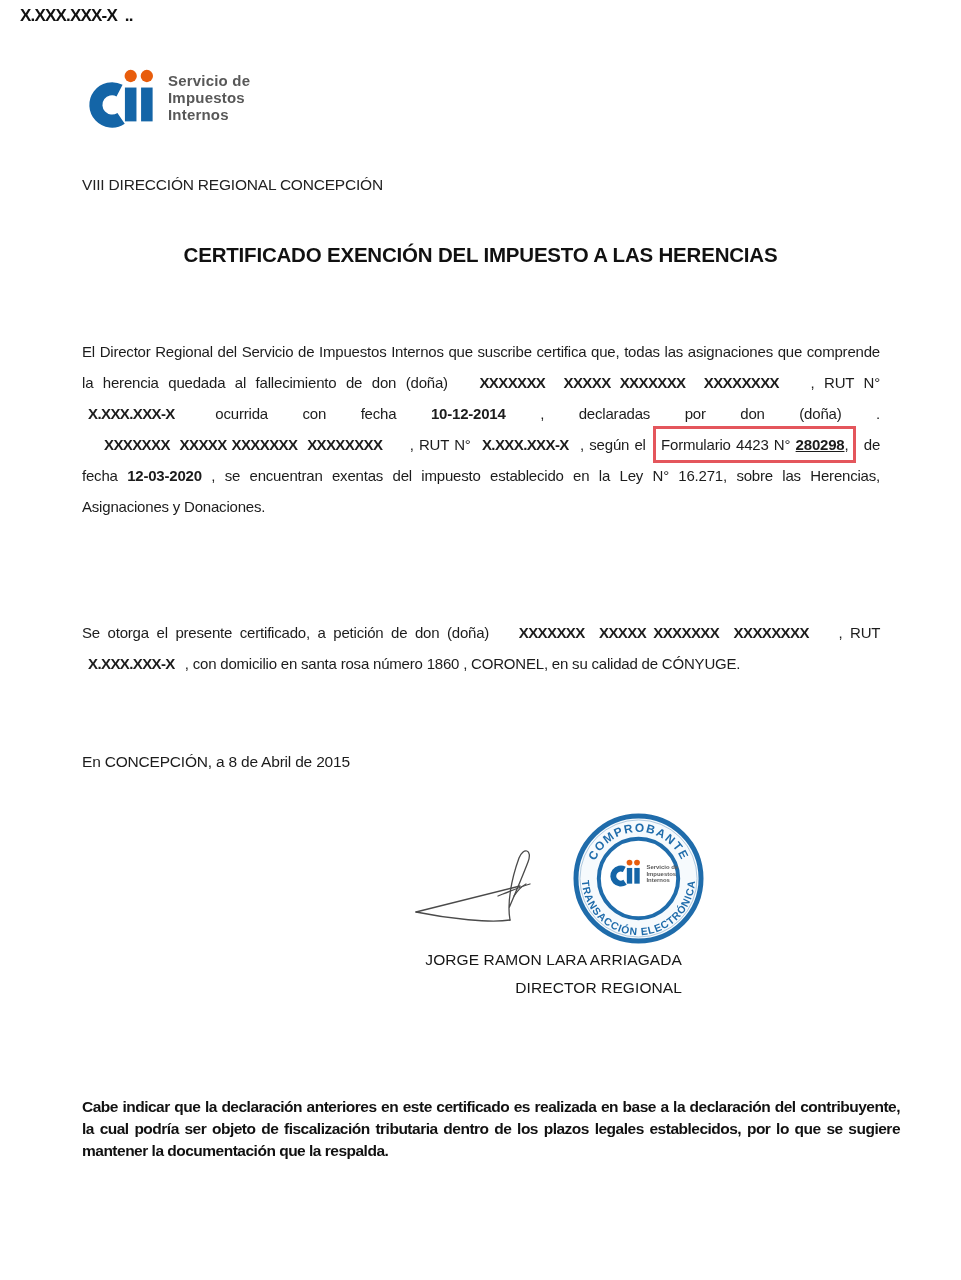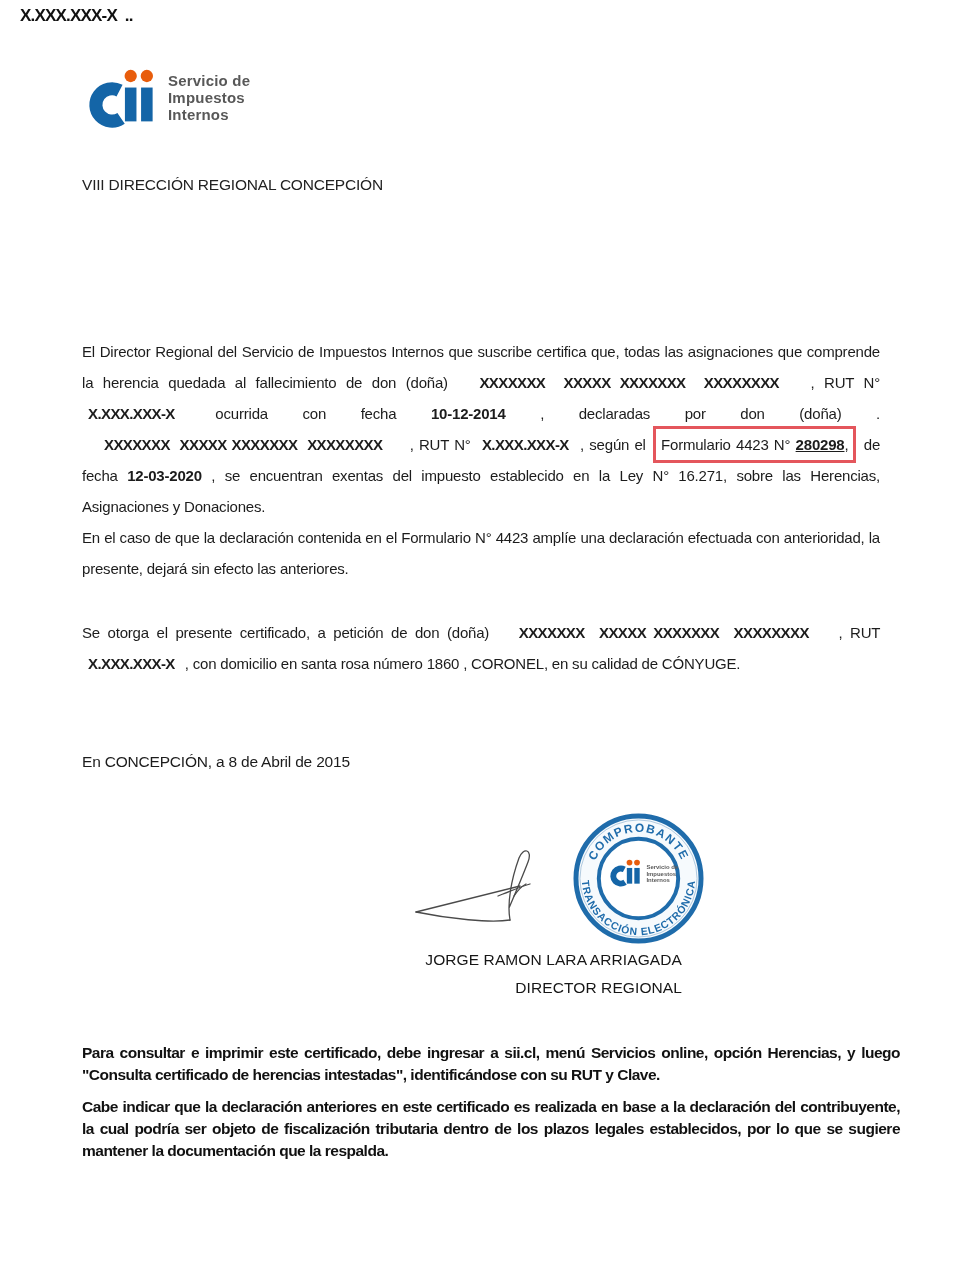--- a/index.html
+++ b/index.html
@@ -93,41 +93,41 @@
       <use href="#sii-glyph-def" transform="translate(2,8)"></use>
     </svg>
     <div class="logo-text">
       <div>Servicio de</div>
       <div>Impuestos</div>
       <div>Internos</div>
     </div>
   </div>
 
   <div class="regional">VIII DIRECCIÓN REGIONAL CONCEPCIÓN</div>
+  <div class="title">CERTIFICADO EXENCIÓN DEL IMPUESTO A LAS HERENCIAS</div>
 
   <div class="para p1">
     <span>El Director Regional del Servicio de Impuestos Internos que suscribe certifica que, todas las asignaciones que comprende la herencia quedada al fallecimiento de don (doña)</span>
     <span class="ph">XXXXXXX  XXXXX XXXXXXX  XXXXXXXX</span>
     <span>, RUT N°</span>
     <span class="ph tight">X.XXX.XXX-X</span>
     <span>ocurrida con fecha</span>
     <span class="bold">10-12-2014</span>
     <span>, declaradas por don (doña) .</span>
     <span class="ph">XXXXXXX  XXXXX XXXXXXX  XXXXXXXX</span>
     <span>, RUT N°</span>
     <span class="ph tight">X.XXX.XXX-X</span>
     <span>, según el</span>
     <span class="formulario-box"><span>Formulario 4423 N°</span>
       <span class="formulario-num">280298</span><span>,</span></span>
     <span>de fecha</span>
     <span class="bold">12-03-2020</span>
     <span>, se encuentran exentas del impuesto establecido en la Ley N° 16.271, sobre las Herencias, Asignaciones y Donaciones.</span>
   </div>
 
-  <div class="para p2">En el caso de que la declaración contenida en el Formulario N° 4423 amplíe una declaración efectuada con anterioridad, la presente, dejará sin efecto las anteriores.</div>
 
   <div class="para p3">
     <span>Se otorga el presente certificado, a petición de don (doña)</span>
     <span class="ph">XXXXXXX  XXXXX XXXXXXX  XXXXXXXX</span>
     <span>, RUT</span>
     <span class="ph tight">X.XXX.XXX-X</span>
     <span>, con domicilio en santa rosa número 1860 , CORONEL, en su calidad de CÓNYUGE.</span>
   </div>
 
   <div class="date-line">En CONCEPCIÓN, a 8 de Abril de 2015</div>
@@ -164,16 +164,15 @@
       <text x="74" y="63">Impuestos</text>
       <text x="74" y="70">Internos</text>
     </g>
   </svg>
 
   <div class="signer">
     <div>JORGE RAMON LARA ARRIAGADA</div>
     <div>DIRECTOR REGIONAL</div>
   </div>
 
-  <div class="footer f1">Para consultar e imprimir este certificado, debe ingresar a sii.cl, menú Servicios online, opción Herencias, y luego "Consulta certificado de herencias intestadas", identificándose con su RUT y Clave.</div>
   <div class="footer f2">Cabe indicar que la declaración anteriores en este certificado es realizada en base a la declaración del contribuyente, la cual podría ser objeto de fiscalización tributaria dentro de los plazos legales establecidos, por lo que se sugiere mantener la documentación que la respalda.</div>
 
 </div>
 
 </body></html>

